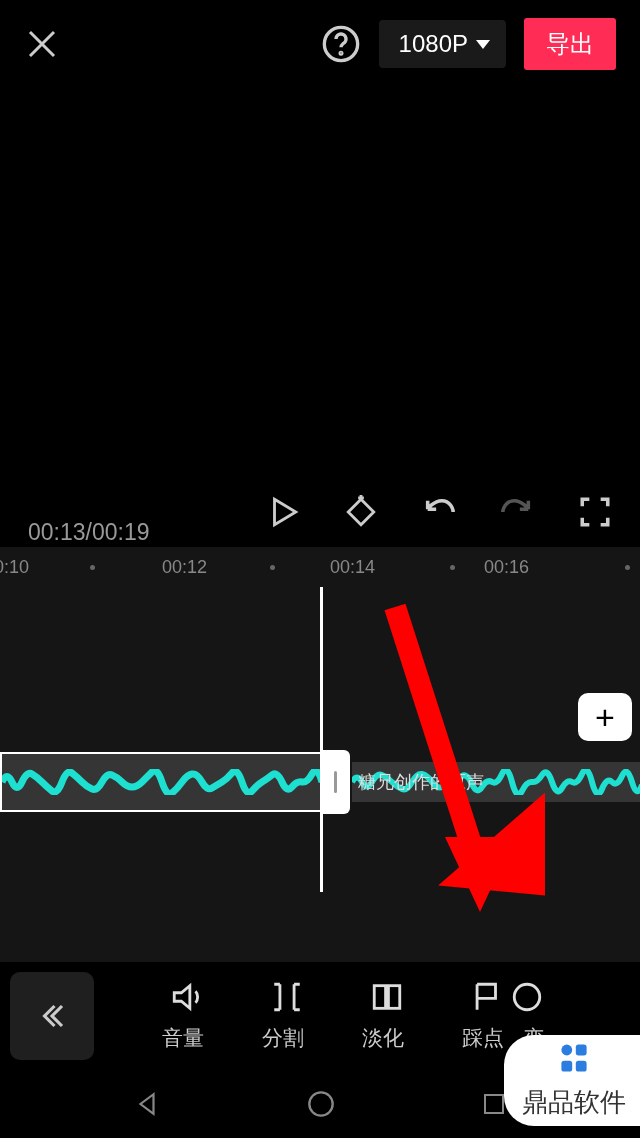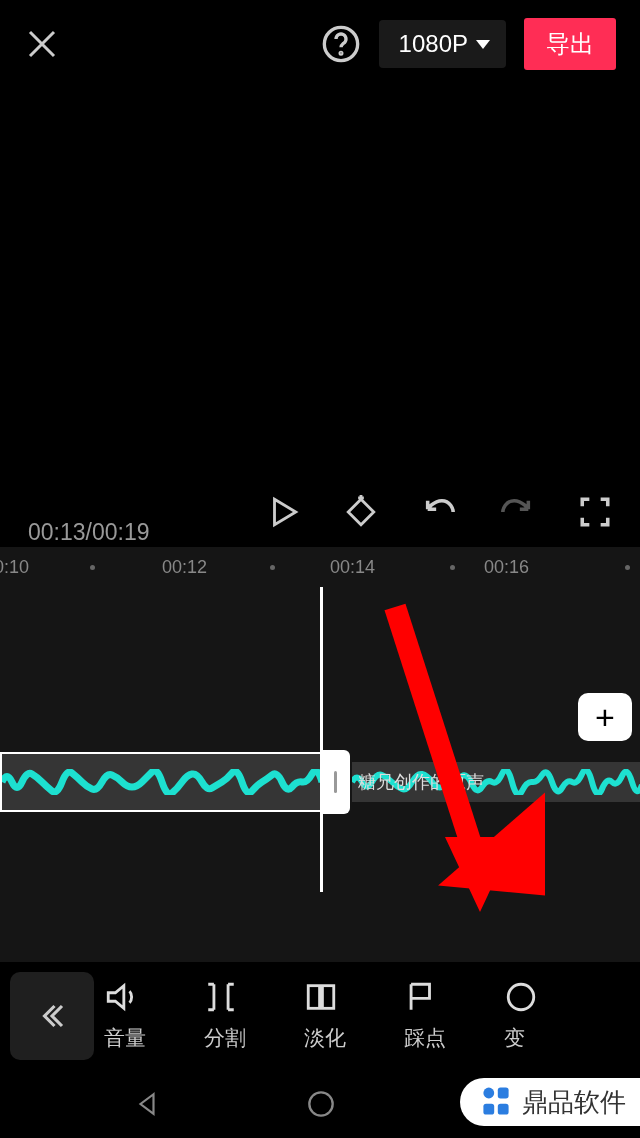--- a/index.html
+++ b/index.html
@@ -38,29 +38,29 @@
 .audio-handle::after { content: ""; width: 3px; height: 22px; background: #999; border-radius: 2px; }
 .audio-clip-right { position: absolute; left: 352px; right: 0; height: 40px; top: 10px; background: #353535; display: flex; align-items: center; padding-left: 6px; }
 .audio-label { font-size: 18px; color: #ddd; }
 .waveform { position: absolute; left: 0; right: 0; top: 50%; transform: translateY(-50%); height: 26px; }
 
 .arrow-svg { position: absolute; left: 345px; top: 10px; z-index: 10; pointer-events: none; }
 
 .toolbar { position: absolute; bottom: 68px; left: 0; right: 0; height: 108px; display: flex; align-items: center; background: #000; }
 .back-btn { width: 84px; height: 88px; background: #1f1f1f; border-radius: 10px; margin: 0 10px; display: flex; align-items: center; justify-content: center; color: #ccc; cursor: pointer; }
 .tool-items { flex: 1; display: flex; overflow: hidden; }
-.tool-item { flex: 0 0 100px; display: flex; flex-direction: column; align-items: flex-start; gap: 10px; cursor: pointer; }
+.tool-item { flex: 0 0 100px; display: flex; flex-direction: column; align-items: flex-end; gap: 10px; cursor: pointer; }
 .tool-icon { width: 34px; height: 34px; color: #ddd; display: flex; align-items: center; justify-content: center; }
 .tool-label { font-size: 21px; color: #ccc; }
 .tool-partial { flex: 0 0 40px; }
 
 .nav-bar { position: absolute; bottom: 0; left: 0; right: 0; height: 68px; background: #000; display: flex; align-items: center; justify-content: space-around; padding: 0 60px; }
 .nav-icon { color: #888; }
 
-.watermark { position: absolute; bottom: 12px; right: 0; background: #fff; padding: 6px 14px 6px 18px; border-radius: 30px 0 0 30px; display: flex; align-items: center; gap: 8px; }
+.watermark { position: absolute; bottom: 12px; right: 0; background: #fff; padding: 6px 14px 6px 18px; border-radius: 30px 0 0 30px; display: flex; align-items: center; gap: 8px; flex-direction: column; }
 .wm-logo { width: 36px; height: 36px; }
 .wm-text { font-size: 26px; color: #333; font-weight: 500; }
 </style>
 </head>
 <body>
 
 <div class="top-bar">
   <div class="top-left">
     <svg class="close-x" viewBox="0 0 24 24" fill="none" stroke="currentColor" stroke-width="2">
         <path d="M4 4 L20 20 M20 4 L4 20"></path>

